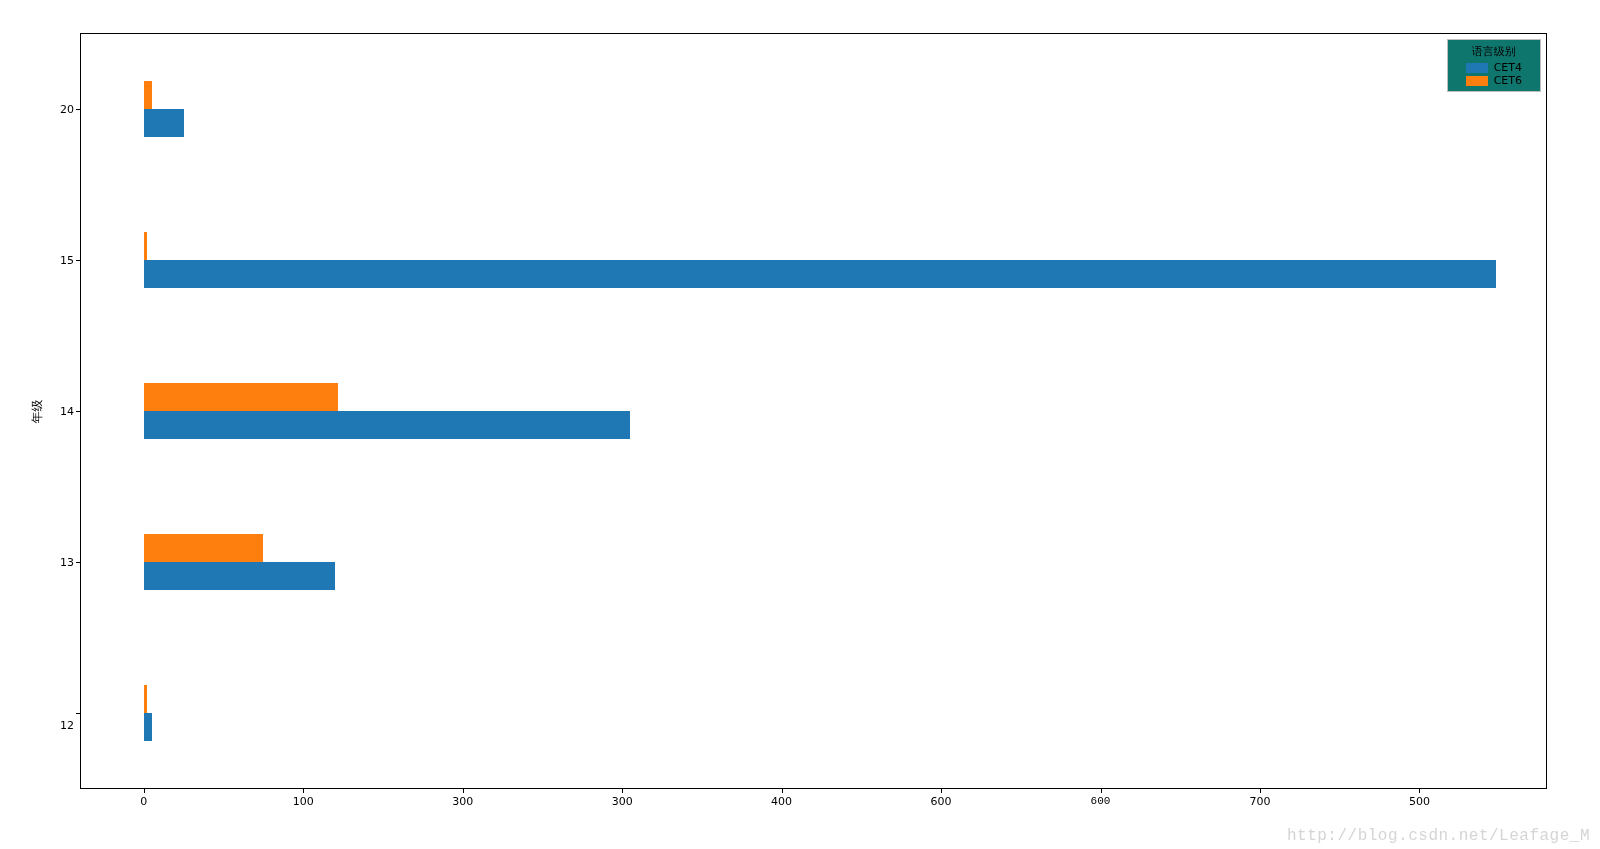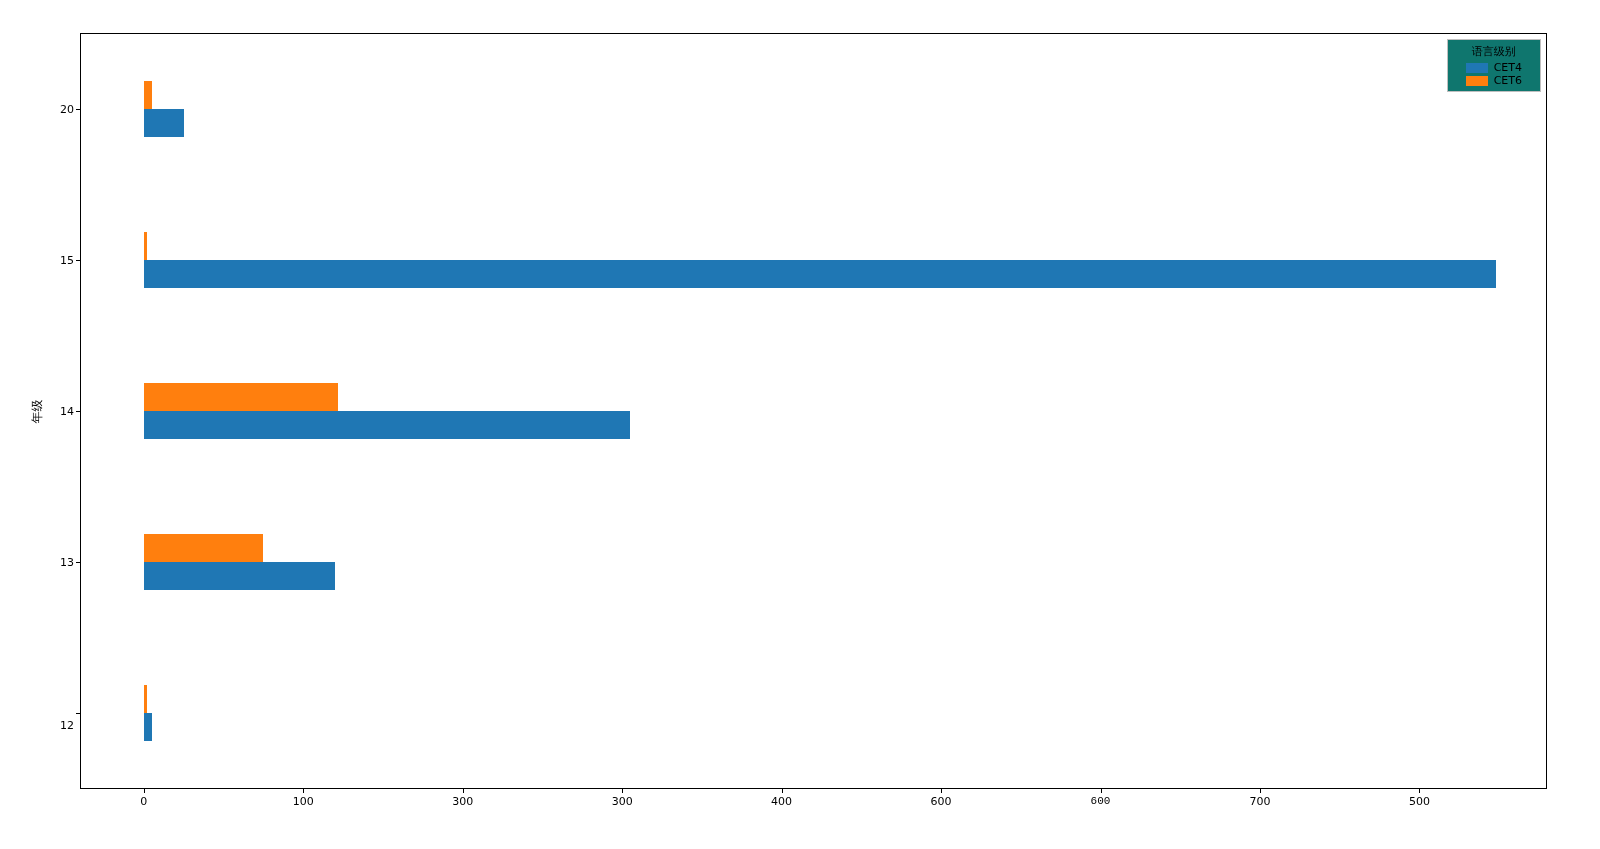--- a/index.html
+++ b/index.html
@@ -94,20 +94,21 @@
     <div class="legend-row">
       <div class="legend-swatch" id="sw0" style="background: rgb(31, 119, 180);"></div>
       <span>CET4</span>
     </div>
     <div class="legend-row">
       <div class="legend-swatch" id="sw1" style="background: rgb(255, 127, 14);"></div>
       <span>CET6</span>
     </div>
   </div>
 
+  <div class="watermark">http://blog.csdn.net/Leafage_M</div>
 
 </div>
 
 <div class="tick-mark-x" style="left: 143.783px; top: 789px;"></div>
 <div class="tick-label-x" style="left: 143.783px; top: 795px;">0</div>
 <div class="tick-mark-x" style="left: 303.239px; top: 789px;"></div>
 <div class="tick-label-x" style="left: 303.239px; top: 795px;">100</div>
 <div class="tick-mark-x" style="left: 462.696px; top: 789px;"></div>
 <div class="tick-label-x" style="left: 462.696px; top: 795px;">300</div>
 <div class="tick-mark-x" style="left: 622.152px; top: 789px;"></div>

